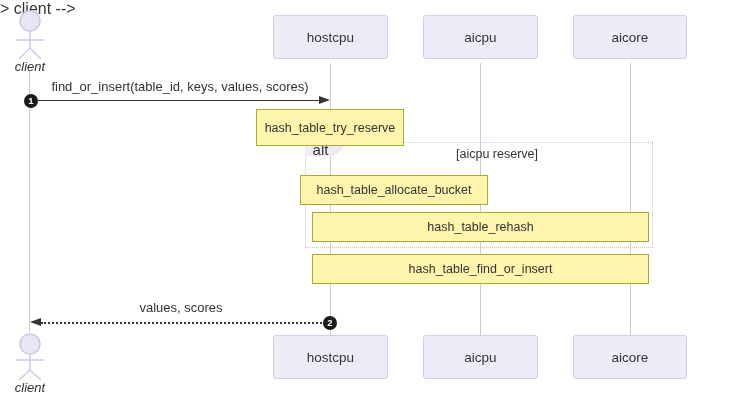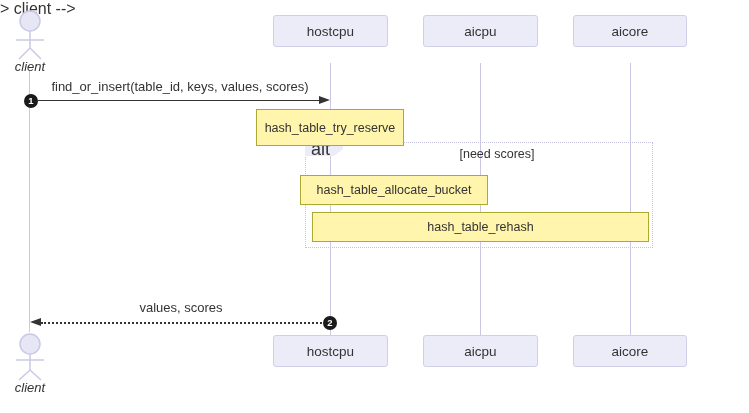--- a/index.html
+++ b/index.html
@@ -3,21 +3,21 @@
 <meta charset="utf-8">
 <style>
   html,body{margin:0;padding:0;background:#fff;}
   .canvas{
     position:relative;width:749px;height:413px;background:#ffffff;
     font-family:"Liberation Sans",sans-serif;color:var(--text,#333);
     overflow:hidden;
   }
   .lifeline{position:absolute;width:1px;background:var(--lifeline,#c9c9e6);}
   .pbox{
-    position:absolute;height:32px;box-sizing:border-box;
+    position:absolute;height:44px;box-sizing:border-box;
     background:var(--participant-fill,#ececf9);
     border:1px solid var(--participant-border,#cfcfe8);
     border-radius:3px;
     display:flex;align-items:center;justify-content:center;
     font-size:13.5px;
   }
   .note{
     position:absolute;box-sizing:border-box;
     background:var(--note-fill,#fff5ad);
     border:1px solid var(--note-border,#aaaa33);
@@ -26,21 +26,21 @@
   }
   .fragment{
     position:absolute;box-sizing:border-box;
     border:1px dotted var(--fragment-border,#c3c3dd);
   }
   .fragment-label{
     position:absolute;left:-1px;top:-1px;width:38px;height:14px;box-sizing:border-box;
     background:var(--participant-fill,#ececf9);
     clip-path:polygon(0 0,100% 0,100% 50%,76% 100%,0 100%);
     display:flex;align-items:center;justify-content:center;
-    padding-right:7px;font-size:18px;
+    padding-right:7px;font-size:15px;
   }
   .fragment-cond{
     position:absolute;top:4px;left:0;right:0;text-align:center;
     font-size:12.5px;padding-left:36px;
   }
   .msg-label{position:absolute;font-size:13px;text-align:center;}
   .msg-line-solid{position:absolute;height:0;border-top:1.5px solid var(--message,#333);}
   .msg-line-dotted{position:absolute;height:0;border-top:2px dotted var(--message,#333);}
   .arrow-right{
     position:absolute;width:0;height:0;
@@ -68,33 +68,34 @@
 
   
   <div class="lifeline" style="left:29px;top:71px;height:261px"></div>
   <div class="lifeline" style="left:330px;top:63px;height:272px"></div>
   <div class="lifeline" style="left:480px;top:63px;height:272px"></div>
   <div class="lifeline" style="left:630px;top:63px;height:272px"></div>
 
   
   <div class="fragment" style="left:305px;top:142px;width:348px;height:106px">
     <div class="fragment-label">alt</div>
-    <div class="fragment-cond">[need scores]</div>
+    <div class="fragment-cond">[aicpu reserve]</div>
   </div>
 
   
   <div class="msg-label" style="left:40px;width:280px;top:79px">find_or_insert(table_id, keys, values, scores)</div>
   <div class="msg-line-solid" style="left:38px;top:100px;width:282px"></div>
   <div class="arrow-right" style="left:319px;top:96px"></div>
   <div class="badge" style="left:24px;top:94px">1</div>
 
   
   <div class="note" style="left:256px;top:109px;width:148px;height:37px">hash_table_try_reserve</div>
   <div class="note" style="left:300px;top:175px;width:188px;height:30px">hash_table_allocate_bucket</div>
   <div class="note" style="left:312px;top:212px;width:337px;height:30px">hash_table_rehash</div>
+  <div class="note" style="left:312px;top:254px;width:337px;height:30px">hash_table_find_or_insert</div>
 
   &gt; client --&gt;
   <div class="msg-label" style="left:81px;width:200px;top:300px">values, scores</div>
   <div class="msg-line-dotted" style="left:41px;top:322px;width:281px"></div>
   <div class="arrow-left" style="left:30px;top:318px"></div>
   <div class="badge" style="left:323px;top:316px">2</div>
 
   
   <svg class="actor-figure" style="left:8px;top:10px" width="44" height="50" viewBox="0 0 44 50">
     <circle cx="22" cy="11" r="10" fill="#e6e6f5" stroke="#c9c9e6" stroke-width="1.5"></circle>

